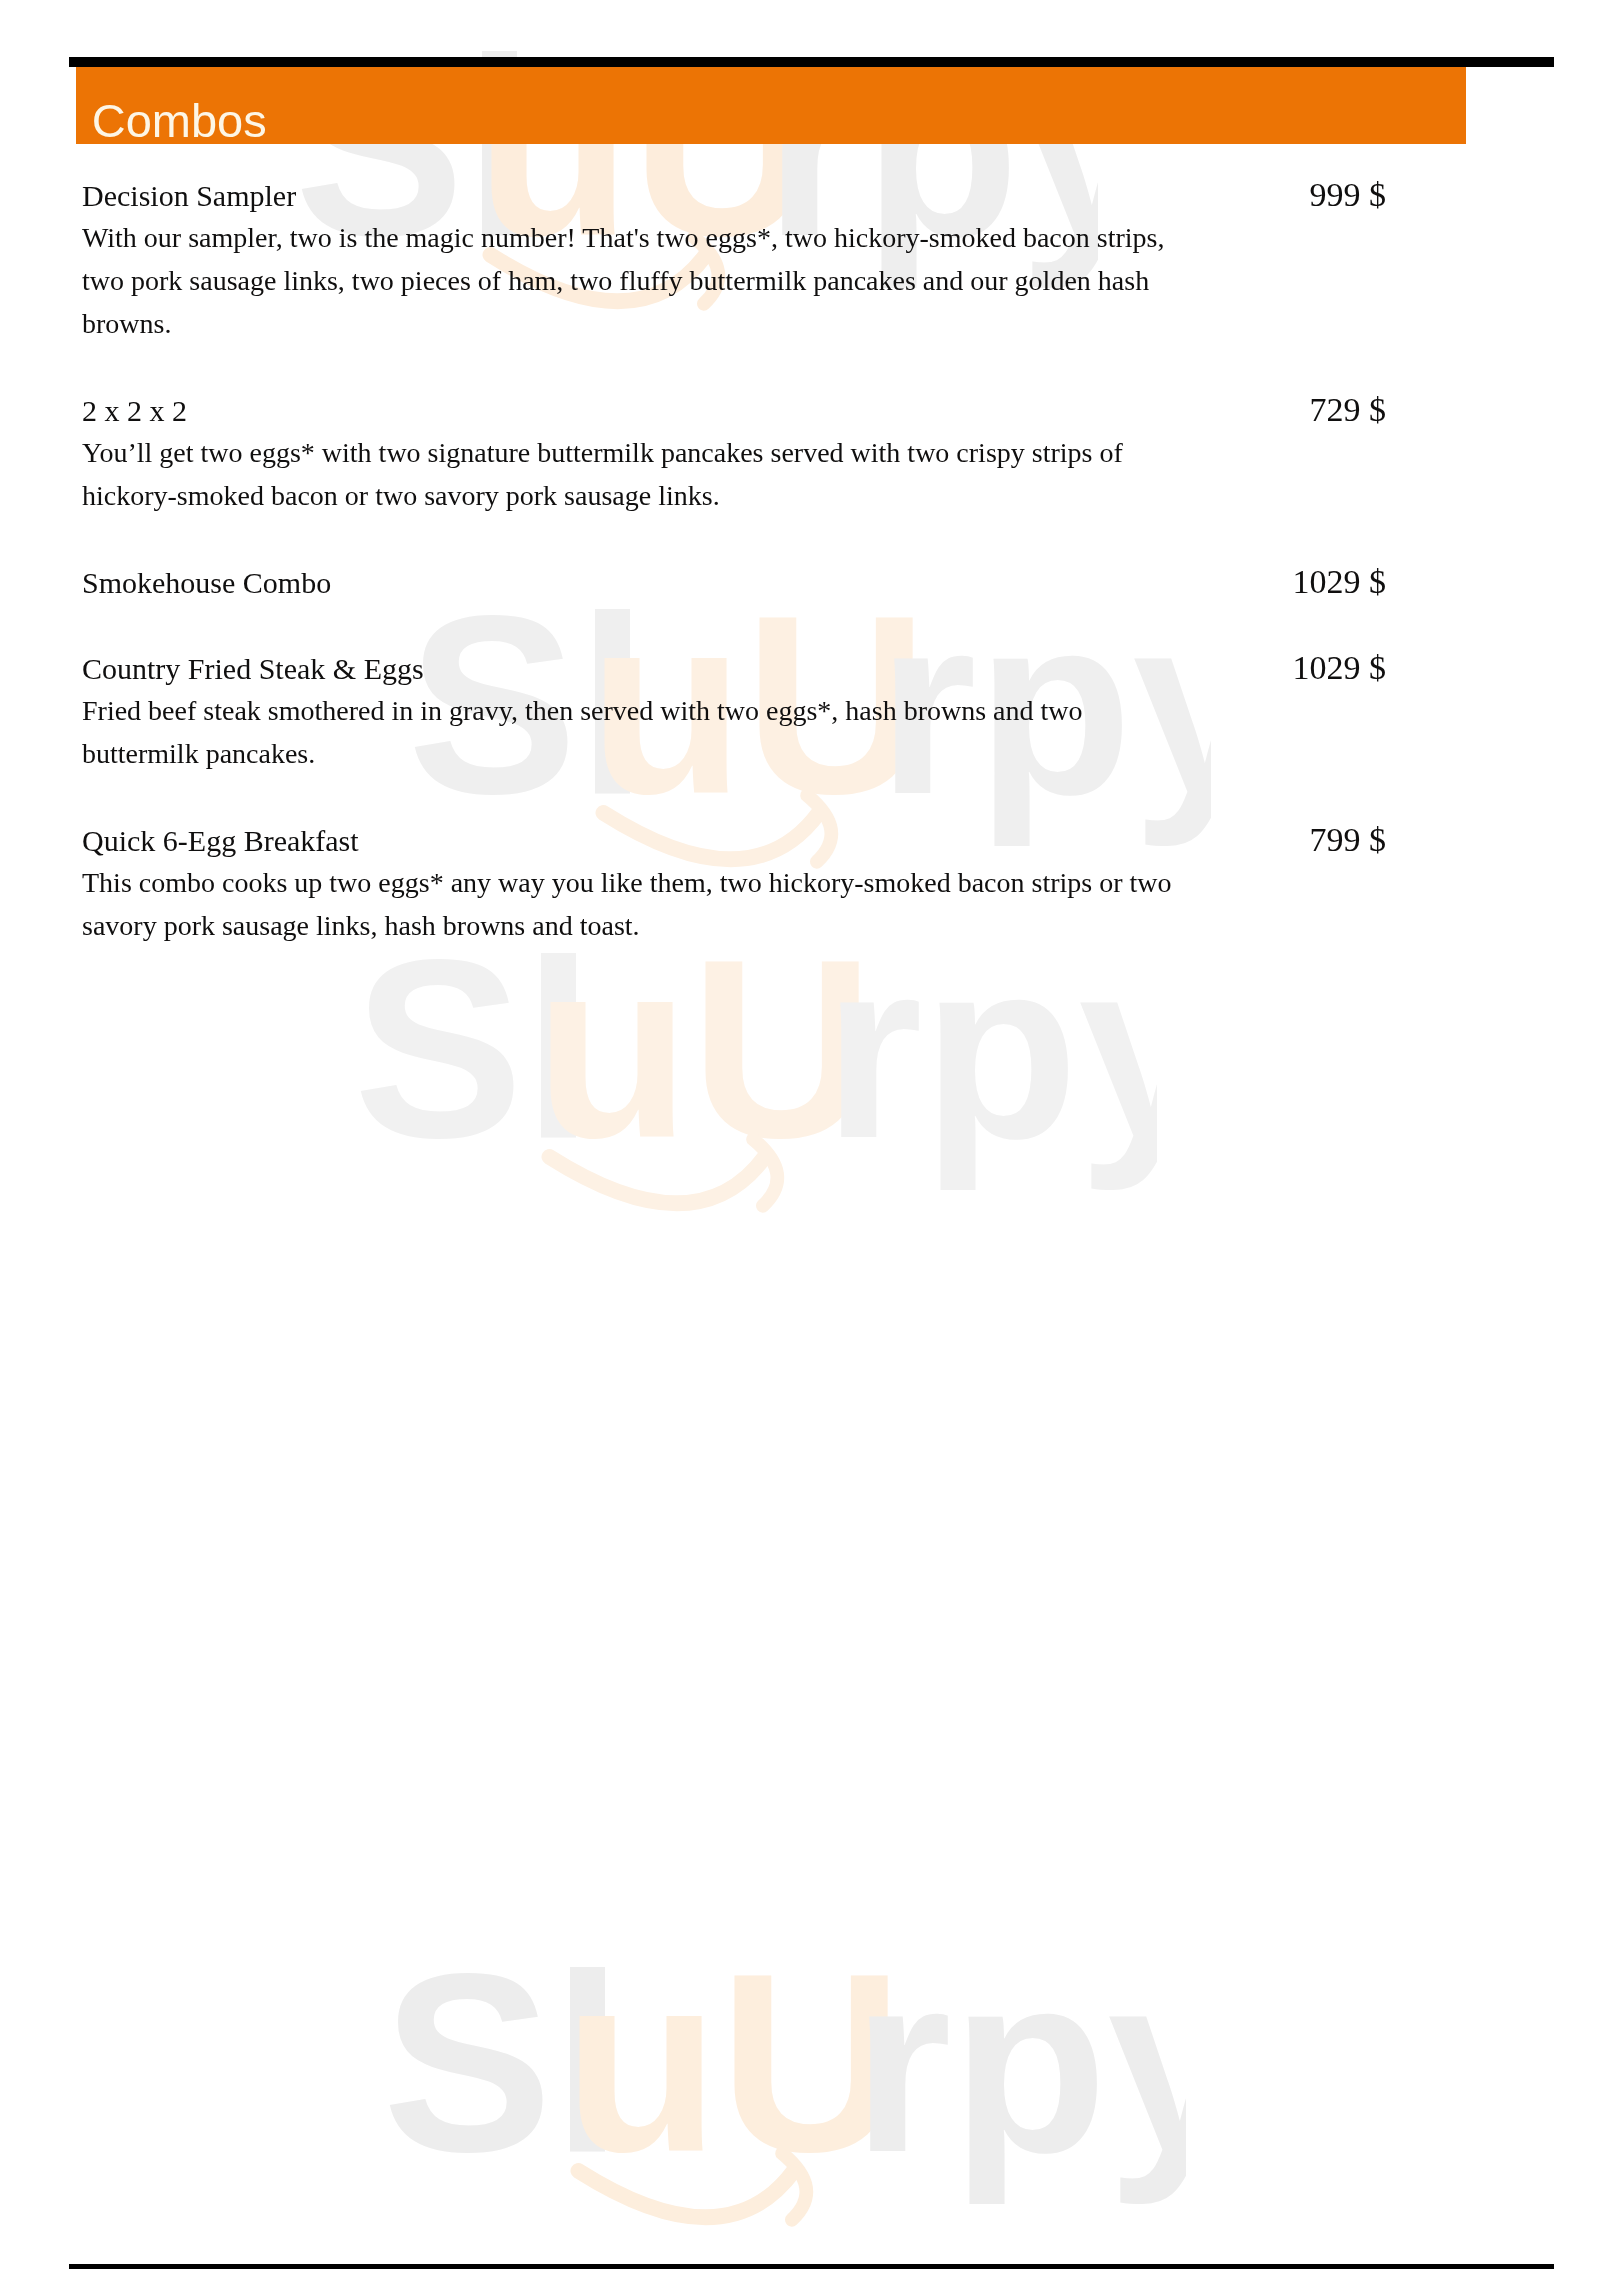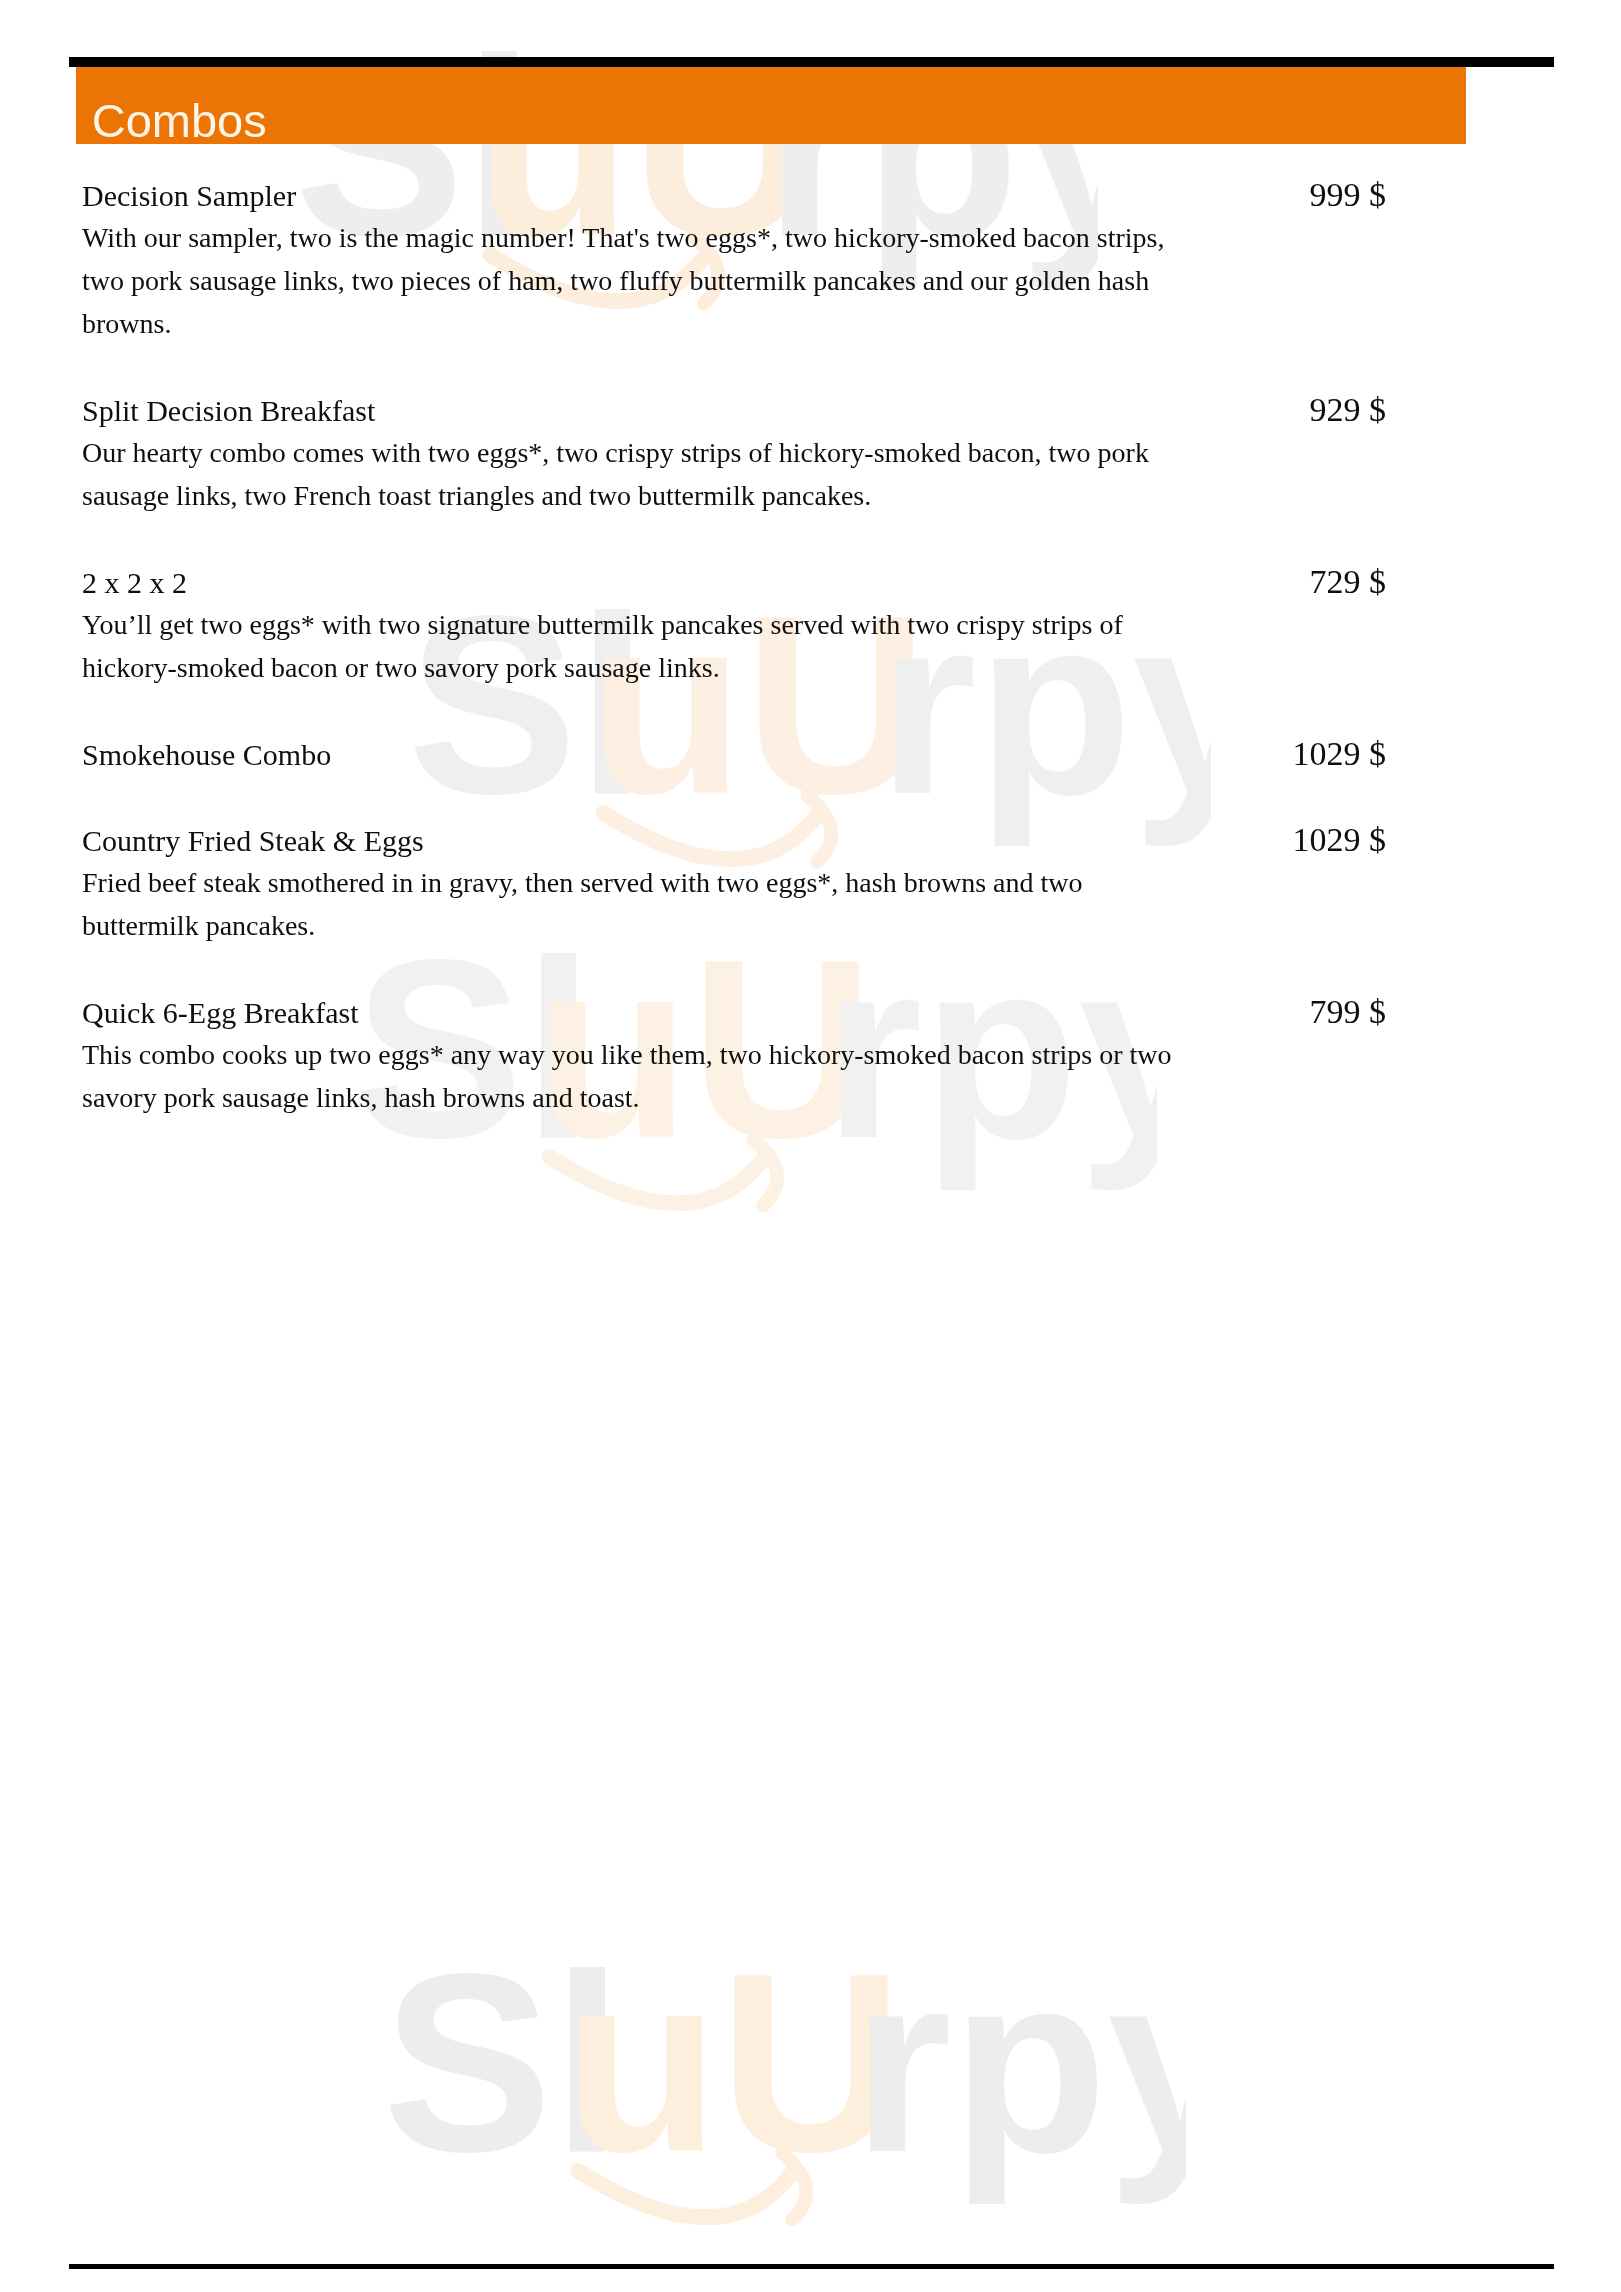--- a/index.html
+++ b/index.html
@@ -173,27 +173,20 @@
 <div class="menu">
 
   <div class="menu-item">
     <div class="menu-item-head">
       <div class="menu-item-name">Decision Sampler</div>
       <div class="menu-item-price">999 $</div>
     </div>
     <div class="menu-item-desc">With our sampler, two is the magic number! That's two eggs*, two hickory-smoked bacon strips, two pork sausage links, two pieces of ham, two fluffy buttermilk pancakes and our golden hash browns.</div>
   </div>
 
-  <div class="menu-item">
-    <div class="menu-item-head">
-      <div class="menu-item-name">Split Decision Breakfast</div>
-      <div class="menu-item-price">929 $</div>
-    </div>
-    <div class="menu-item-desc">Our hearty combo comes with two eggs*, two crispy strips of hickory-smoked bacon, two pork sausage links, two French toast triangles and two buttermilk pancakes.</div>
-  </div>
 
   <div class="menu-item">
     <div class="menu-item-head">
       <div class="menu-item-name">2 x 2 x 2</div>
       <div class="menu-item-price">729 $</div>
     </div>
     <div class="menu-item-desc">You’ll get two eggs* with two signature buttermilk pancakes served with two crispy strips of hickory-smoked bacon or two savory pork sausage links.</div>
   </div>
 
   <div class="menu-item">

